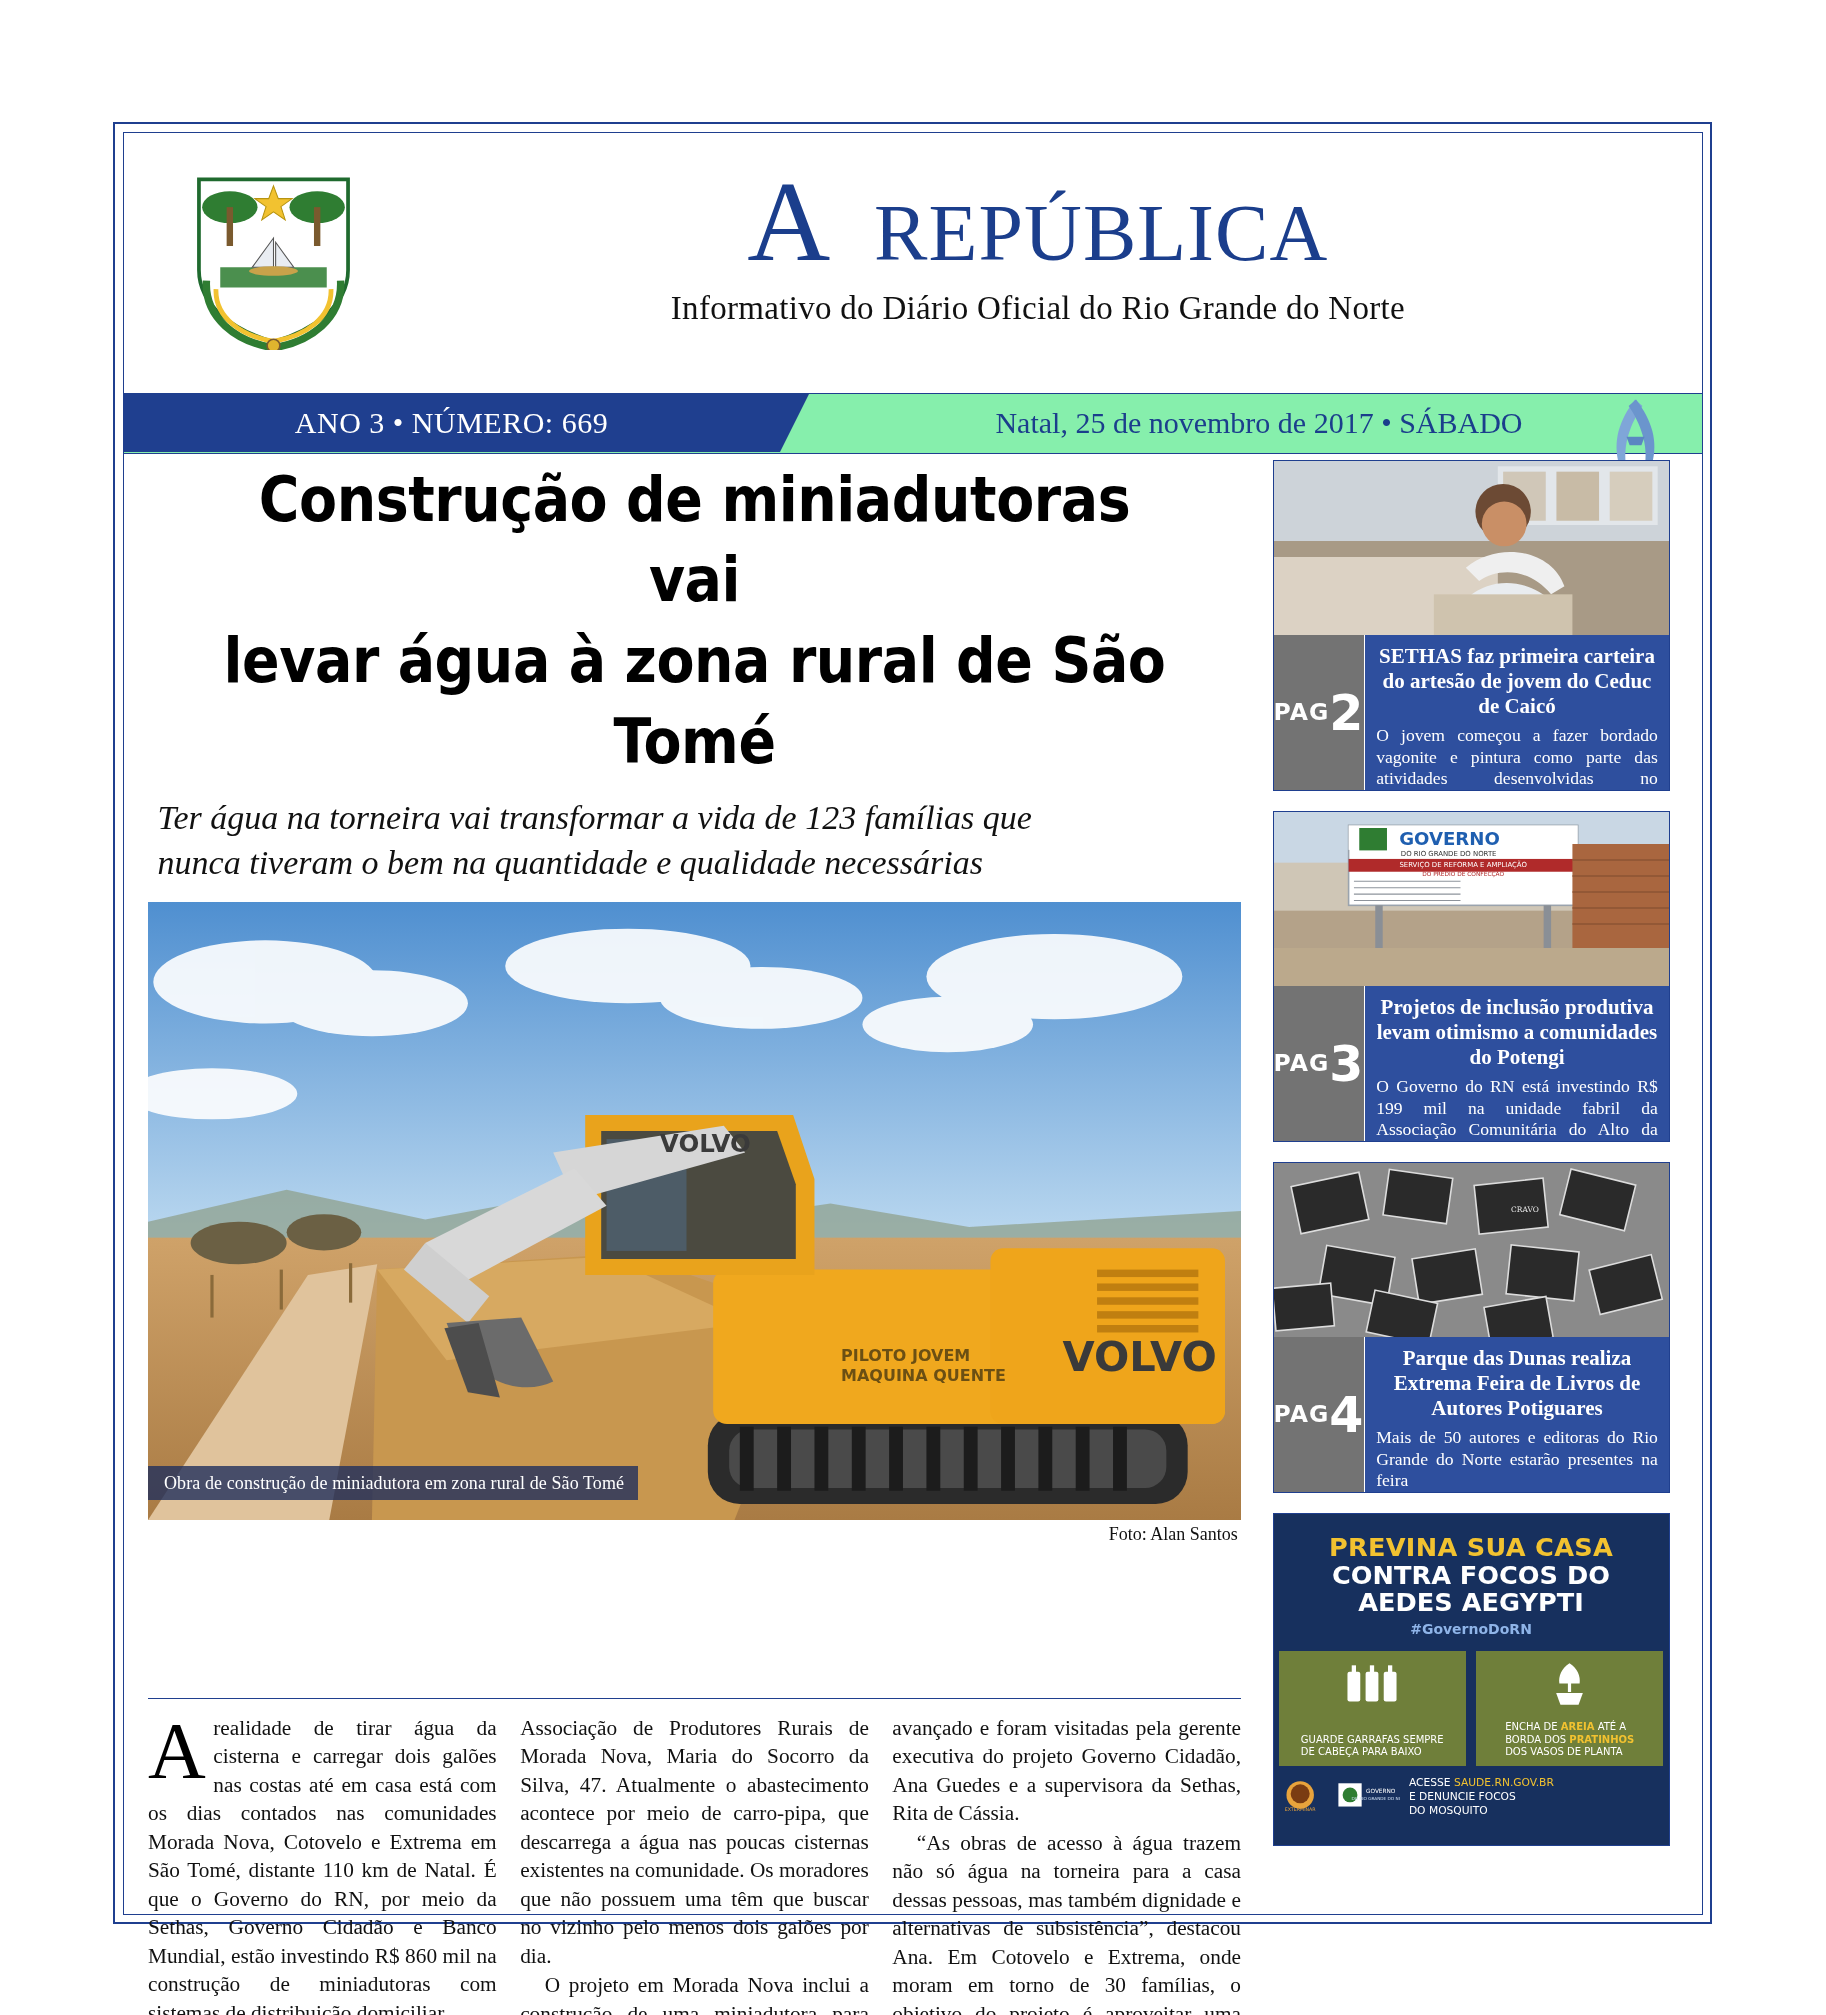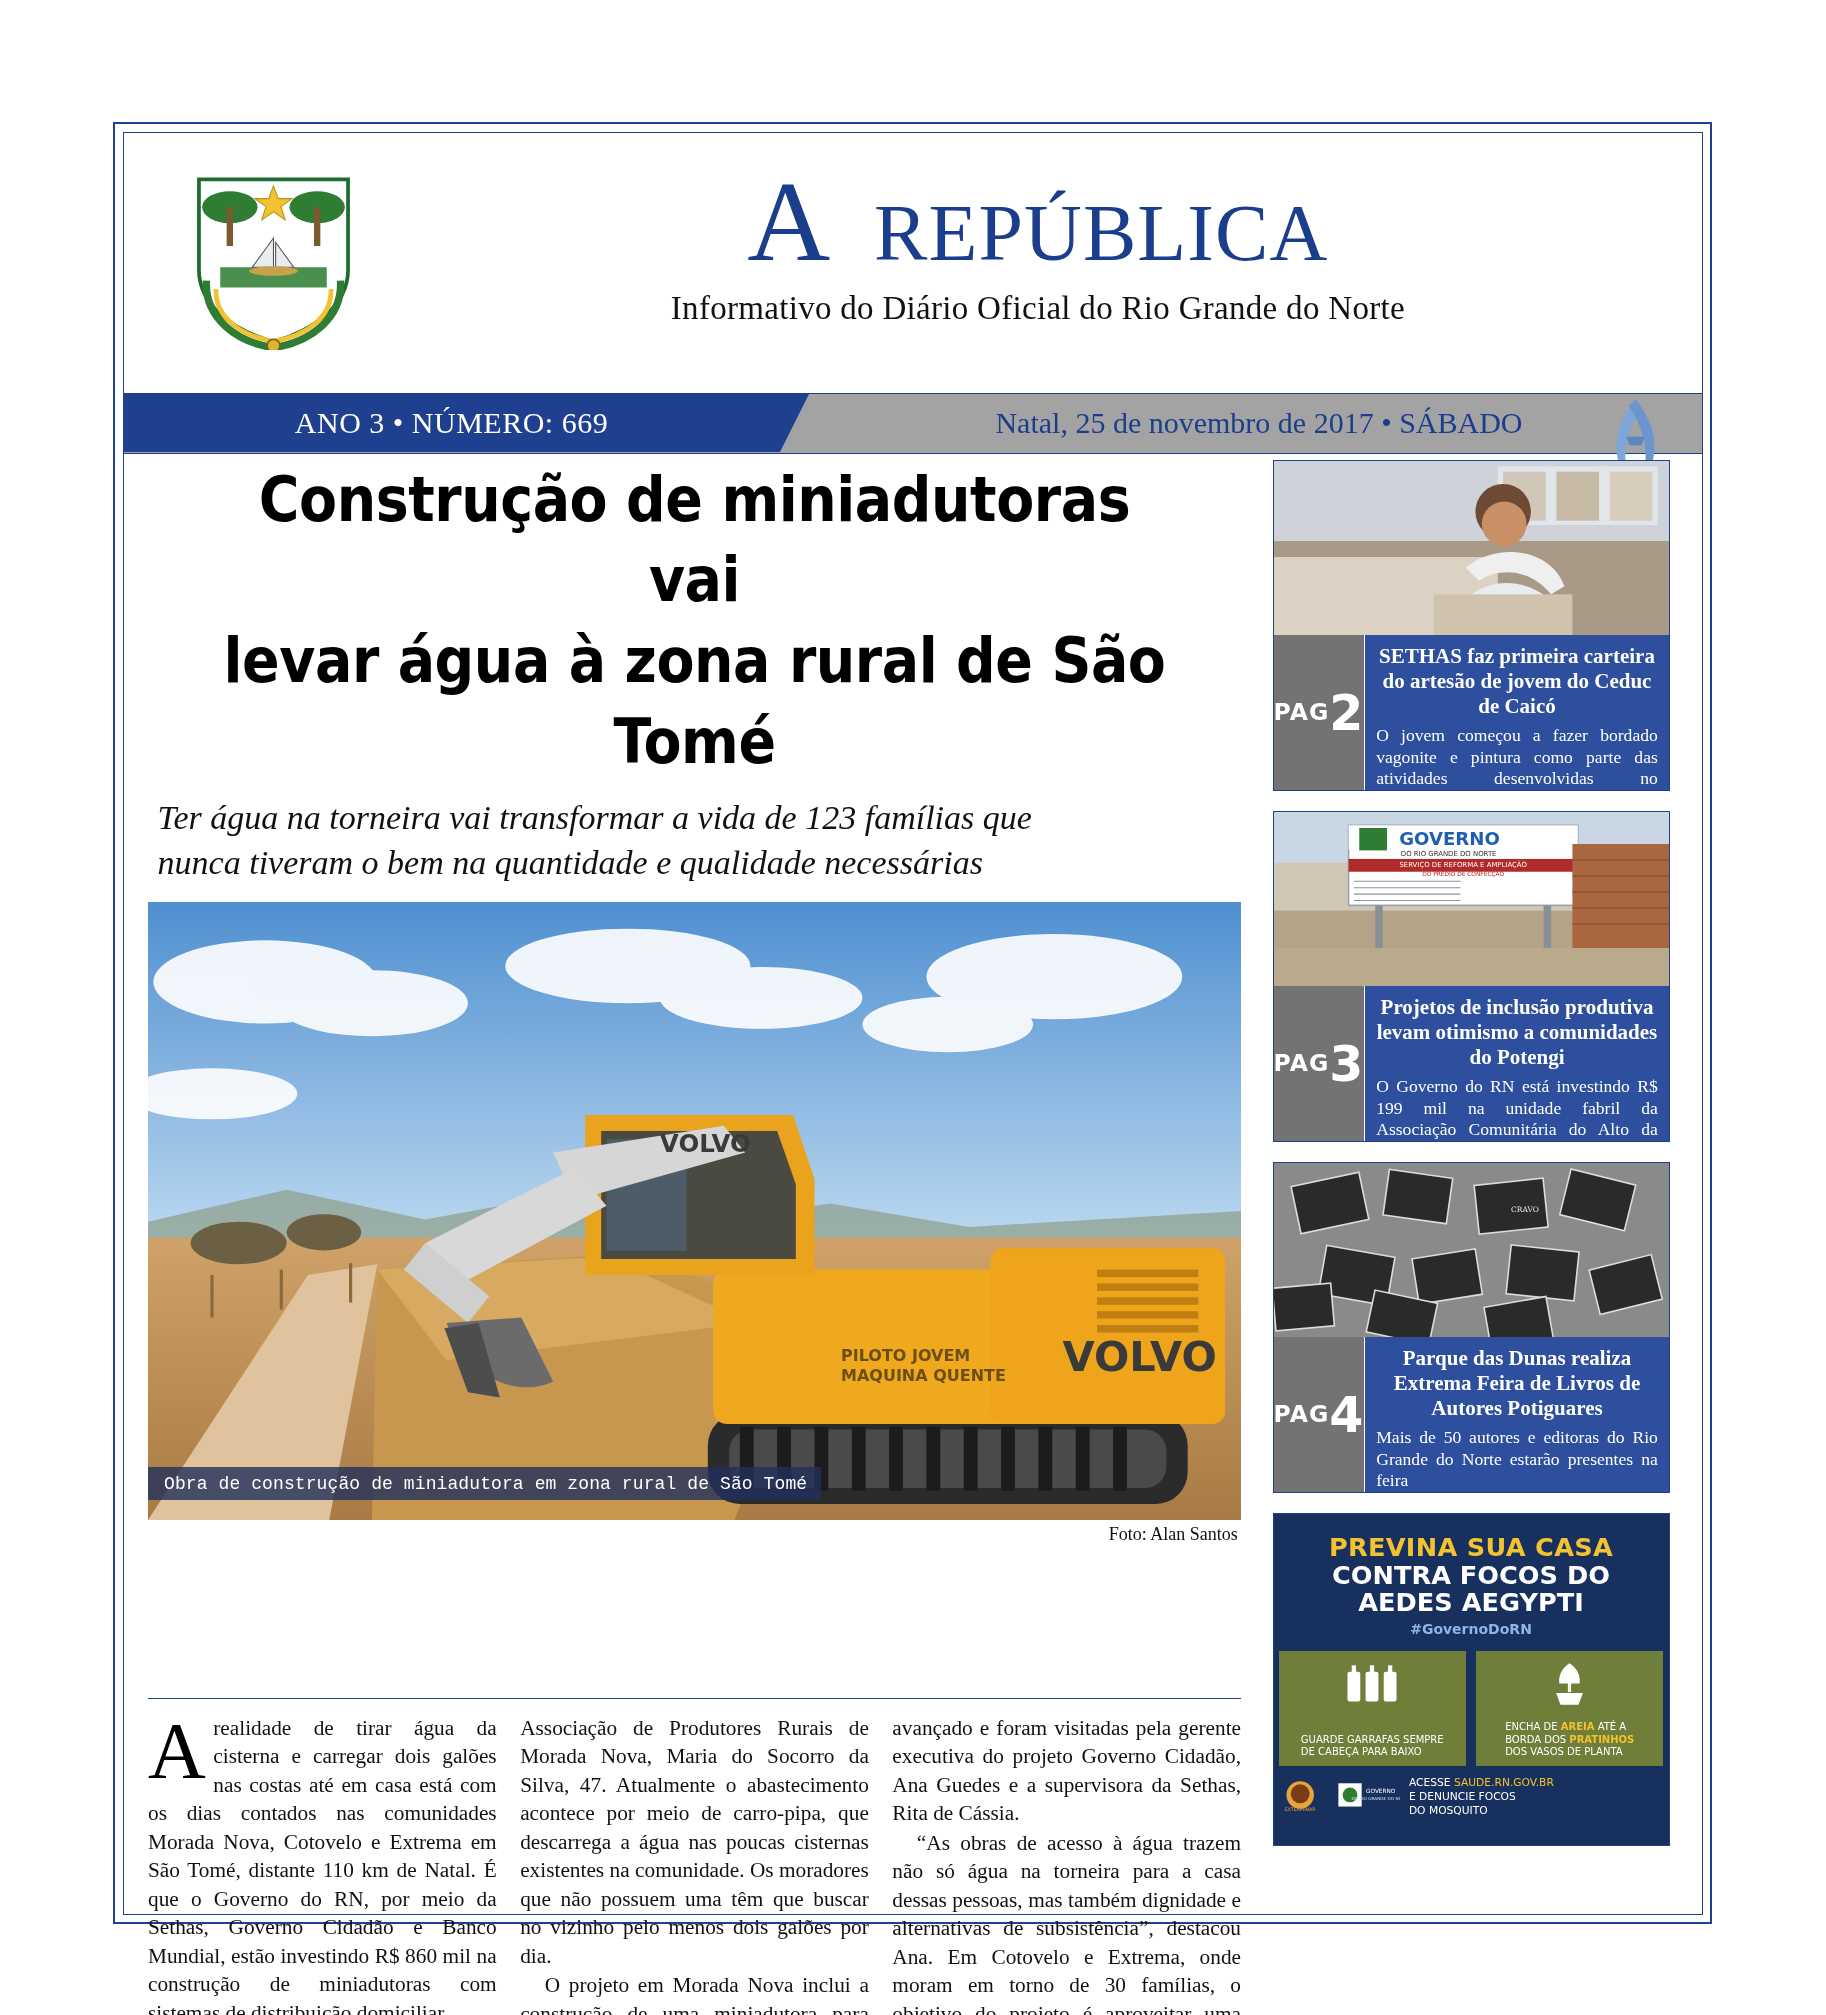--- a/index.html
+++ b/index.html
@@ -77,21 +77,21 @@
     letter-spacing: 0.3px;
   }
 
   
   .issuebar {
     position: absolute;
     left: 0;
     top: 261px;
     width: 100%;
     height: 60px;
-    background: #a3a3a3;
+    background: #86efac;
     border-bottom: 1.6px solid #1f3f8f;
     box-sizing: border-box;
   }
   .issue-left {
     position: absolute;
     left: 0; top: 0;
     width: 656px;
     height: 58px;
     background: #1f3f8f;
     color: #fff;
@@ -176,21 +176,21 @@
     height: 618px;
     overflow: hidden;
     background: #c9a273;
   }
   .photo-caption {
     position: absolute;
     left: 0;
     bottom: 20px;
     background: rgba(32,48,92,0.80);
     color: #fff;
-    font-family: Liberation Mono, monospace;
+    font-family: Liberation Serif, serif;
     font-size: 18px;
     padding: 6.4px 14px 6.4px 16px;
     letter-spacing: 0.1px;
   }
   .photo-credit {
     text-align: right;
     font-family: "Liberation Serif", serif;
     font-size: 18px;
     color: #111;
     margin-top: 4.3px;

